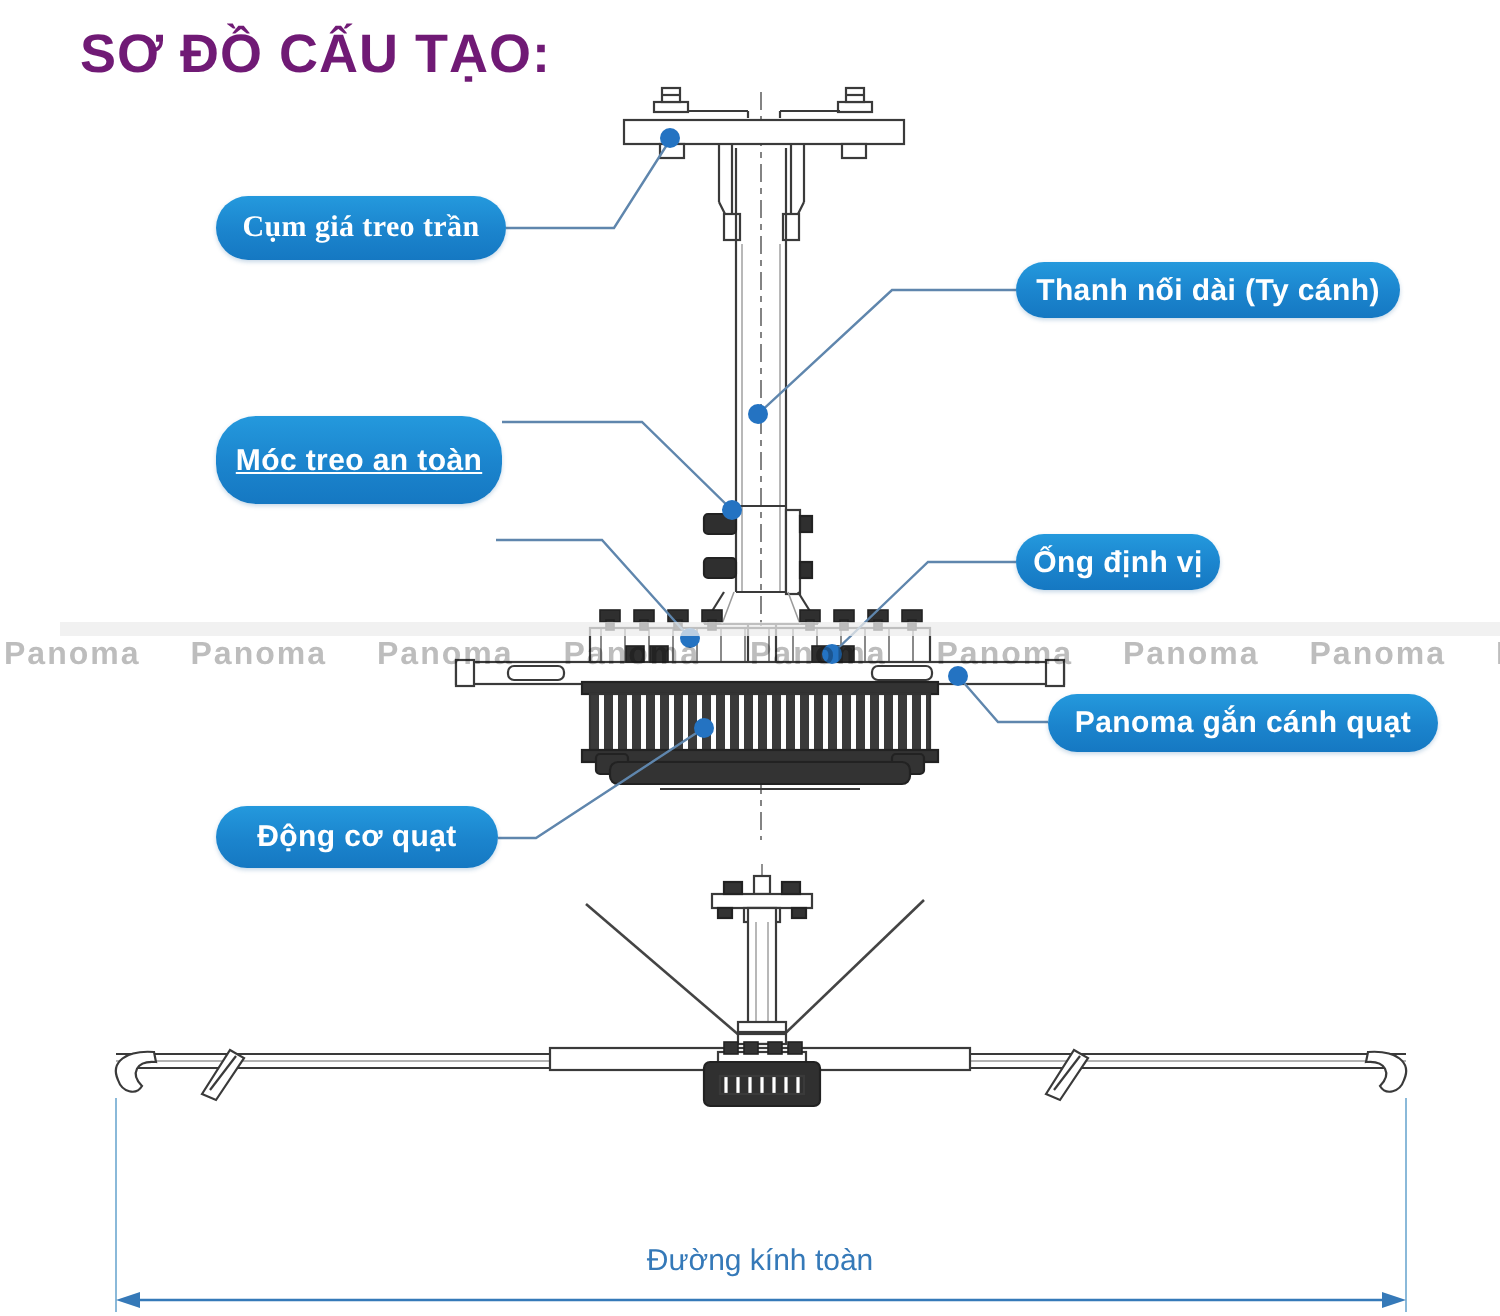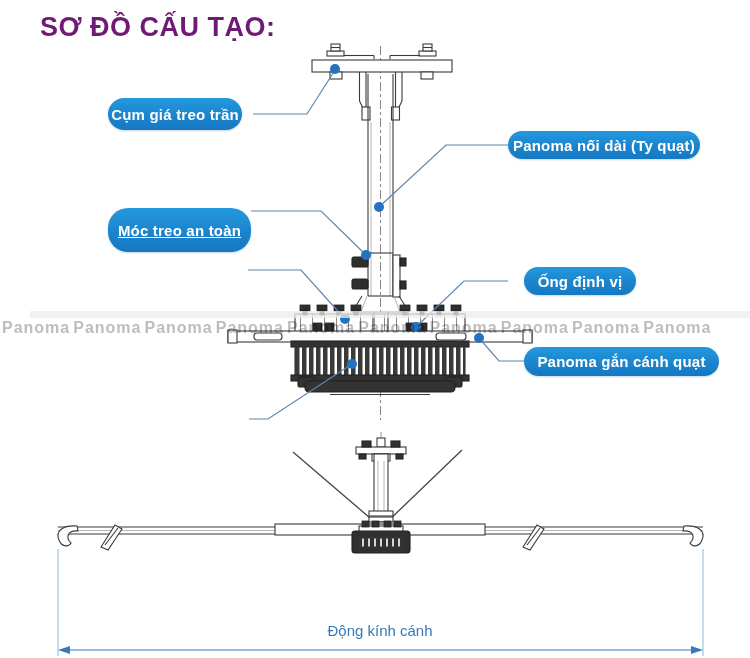--- a/index.html
+++ b/index.html
@@ -15,21 +15,21 @@
   .pill{
     position:absolute;display:flex;align-items:center;justify-content:center;
     background:linear-gradient(180deg,#2499dd 0%,#1b84cd 55%,#1578c2 100%);
     color:#ffffff;border-radius:20px;
     font-size:15px;font-weight:600;letter-spacing:.2px;
     box-shadow:0 1px 2px rgba(30,100,160,.25);
     white-space:nowrap;z-index:4;
   }
   .wm-row{
     position:absolute;left:2px;top:319px;width:748px;height:20px;
-    display:flex;gap:3px;overflow:hidden;z-index:3;
+    display:flex;gap:25px;overflow:hidden;z-index:3;
     mix-blend-mode:multiply;pointer-events:none;
   }
   .wm-row span{
     color:#bdbdbd;font-size:16px;font-weight:bold;letter-spacing:1px;
     font-family:"Liberation Sans",sans-serif;
   }
   .wm-band{
     position:absolute;left:30px;top:311px;width:720px;height:7px;
     background:#ececec;opacity:.75;z-index:3;pointer-events:none;
   }
@@ -238,21 +238,22 @@
     <span>Panoma</span>
     <span>Panoma</span>
     <span>Panoma</span>
     <span>Panoma</span>
     <span>Panoma</span>
 
   </div>
 
   <div class="page-title">SƠ ĐỒ CẤU TẠO:</div>
 
-  <div class="pill" style="left:108px;top:98px;width:134px;height:32px;">Cụm giá treo trần</div>
-  <div class="pill" style="left:508px;top:131px;width:192px;height:28px;">Panoma nối dài (Ty quạt)</div>
+  <div class="pill" style="left:108px;top:98px;width:145px;height:32px;font-family:Liberation Serif, serif;">Cụm giá treo trần</div>
+  <div class="pill" style="left:508px;top:131px;width:192px;height:28px;">Thanh nối dài (Ty cánh)</div>
   <div class="pill" style="left:108px;top:208px;width:143px;height:44px;text-decoration:underline;">Móc treo an toàn</div>
-  <div class="pill" style="left:508px;top:267px;width:112px;height:28px;margin-left:16px;">Ống định vị</div>
+  <div class="pill" style="left:508px;top:267px;width:102px;height:28px;">Ống định vị</div>
   <div class="pill" style="left:524px;top:347px;width:195px;height:29px;">Panoma gắn cánh quạt</div>
-
-  <div class="dim-label">Động kính cánh</div>
+  <div class="pill" style="left:108px;top:403px;width:141px;height:31px;">Động cơ quạt</div>
+
+  <div class="dim-label">Đường kính toàn</div>
 
 </div>
 
 </body></html>

